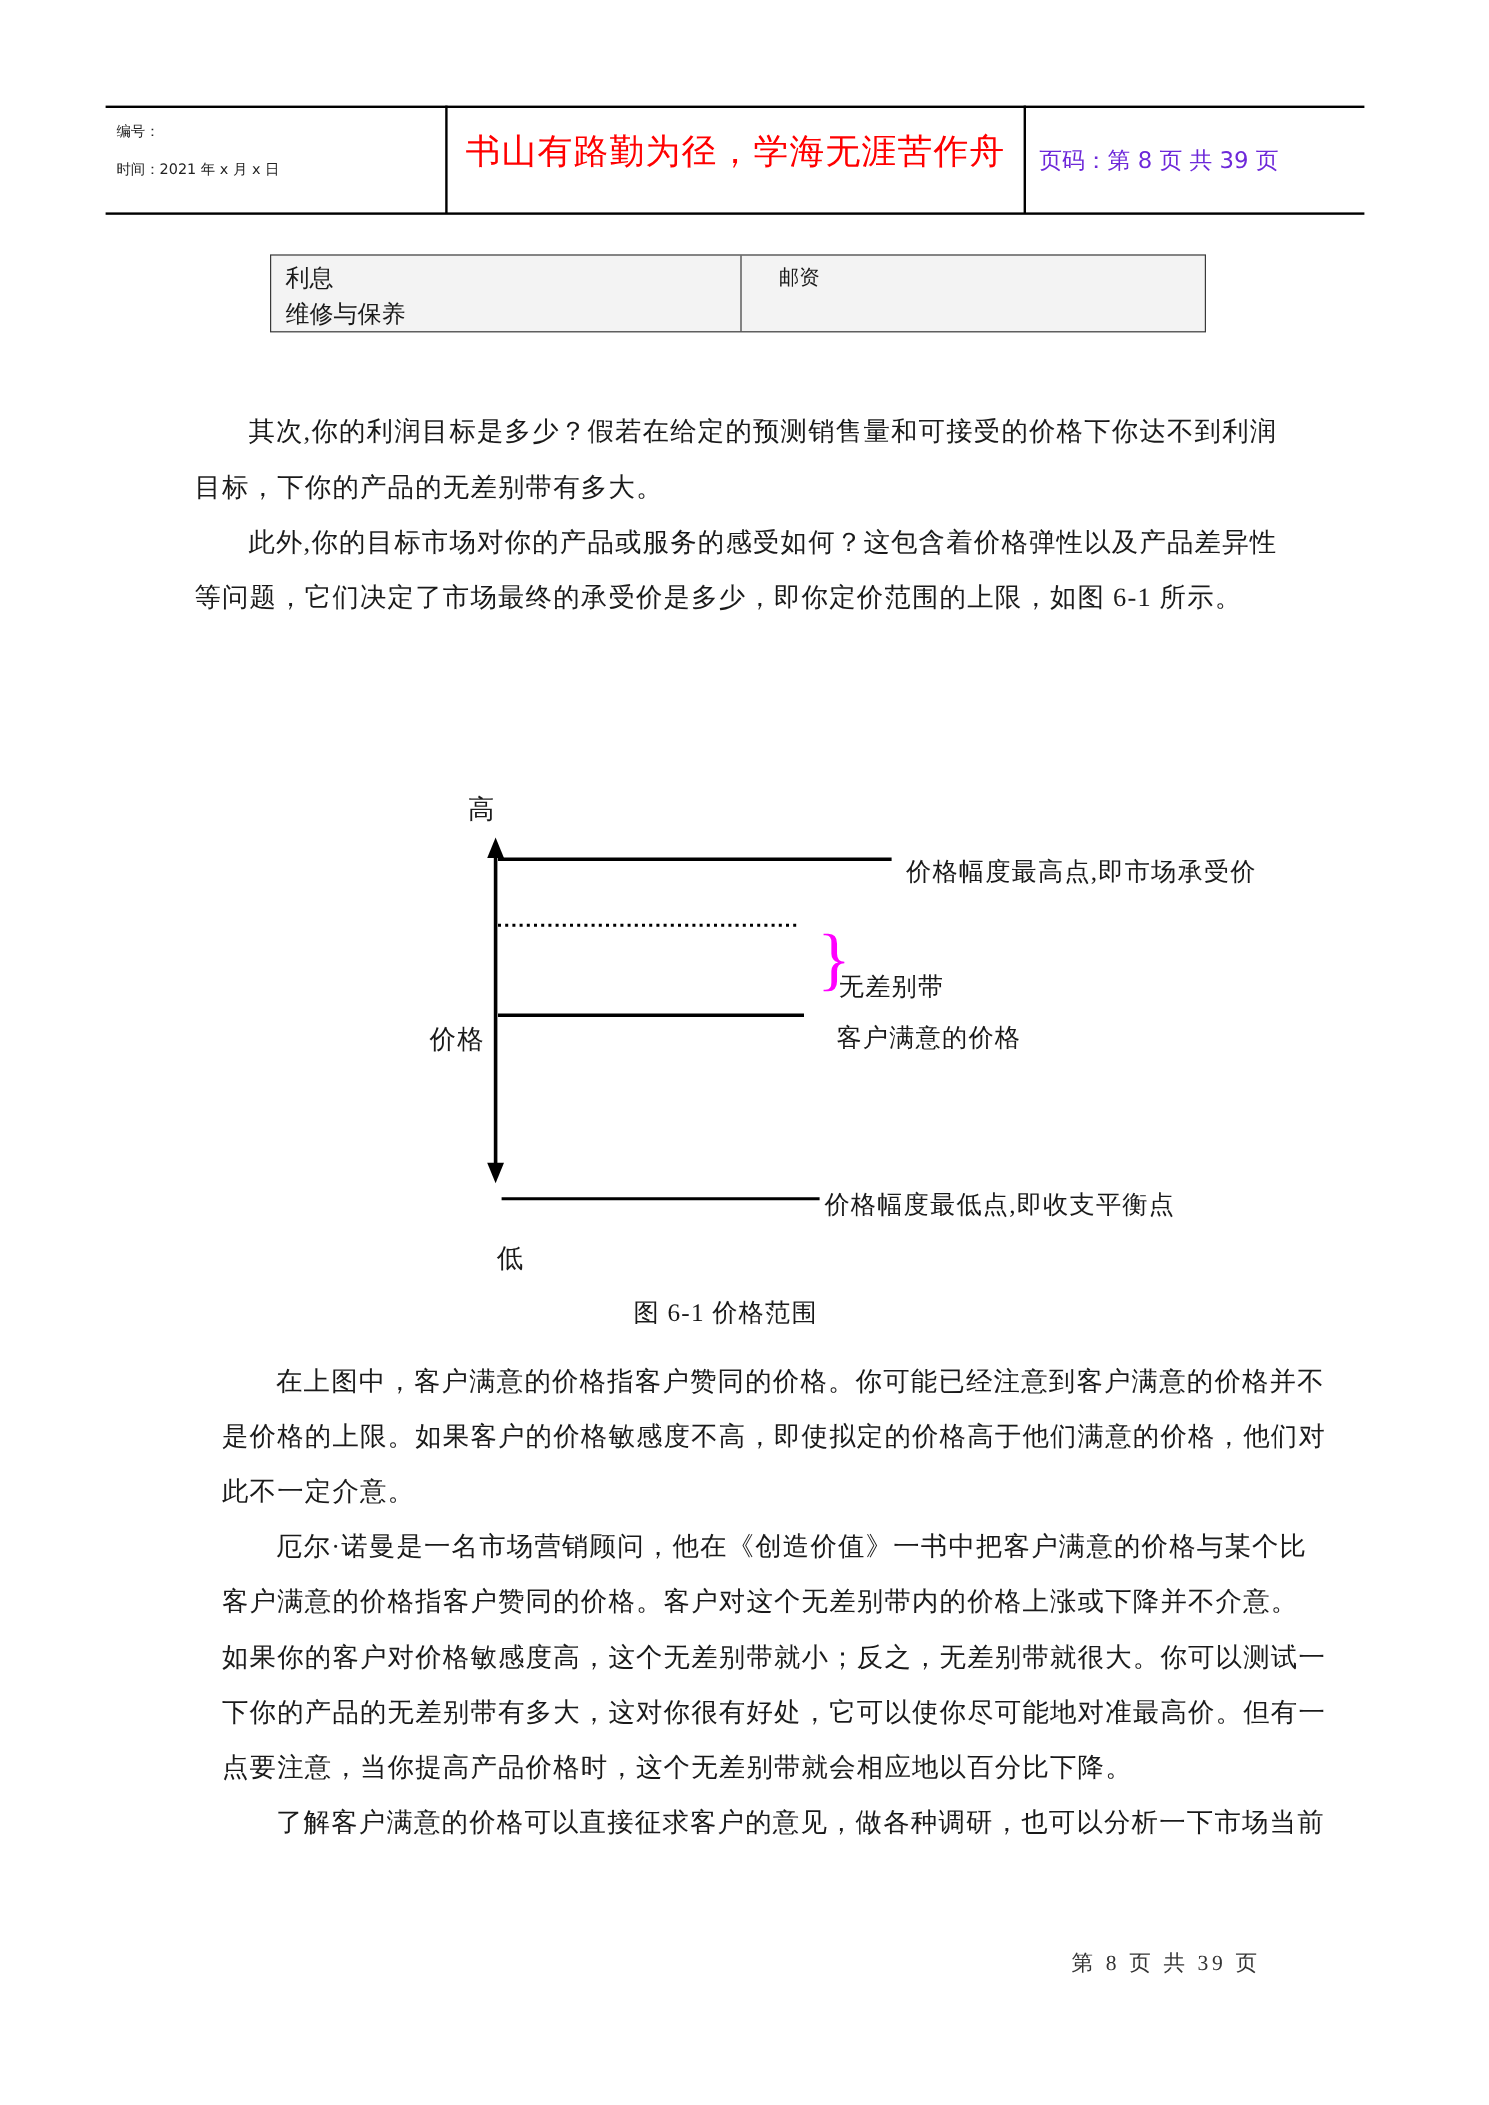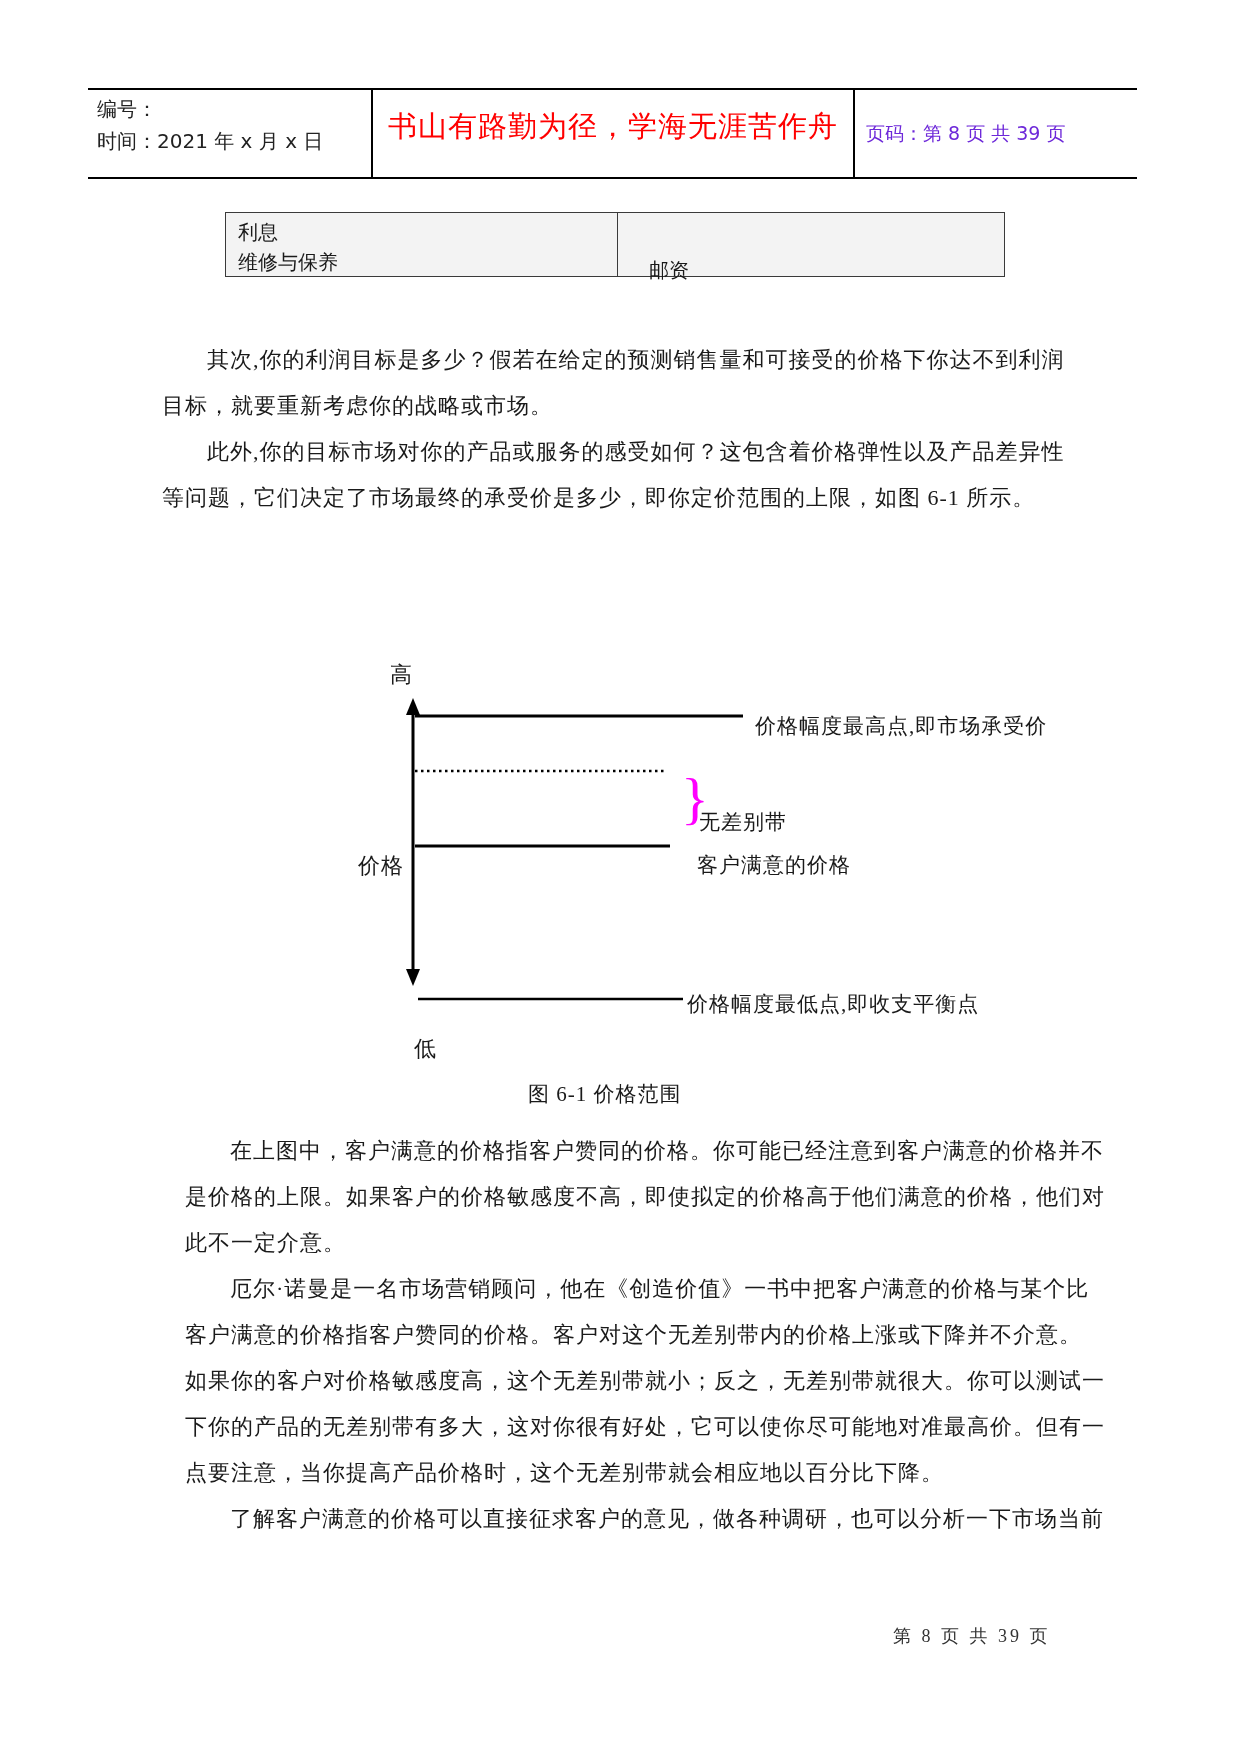--- a/index.html
+++ b/index.html
@@ -5,30 +5,30 @@
   html,body { margin:0; padding:0; background:#888; }
   .page {
     position:relative; width:1241px; height:1754px; margin:0 auto;
     background:#ffffff; overflow:hidden;
     font-family:"Liberation Serif", serif; color:#1a1a1a;
   }
   .abs { position:absolute; }
   
   .h-line { position:absolute; background:#000; height:2px; }
   .v-line { position:absolute; background:#000; width:2px; }
-  .hdr-left { position:absolute; left:97px; top:93px; font-family:"DejaVu Sans", sans-serif; font-size:20px; line-height:32px; color:#222; }
+  .hdr-left { position:absolute; left:97px; top:93px; font-family:"DejaVu Sans", sans-serif; font-size:12px; line-height:32px; color:#222; }
   .hdr-motto { position:absolute; left:373px; top:107px; width:480px; text-align:center;
     font-weight:normal; font-size:29px; letter-spacing:1px; }
   .hdr-page { position:absolute; left:866px; top:121px; font-family:"DejaVu Sans", sans-serif; font-size:19px; color:#6d28d9; }
   
   .cost-table { position:absolute; left:225px; top:212px; width:780px; height:65px;
     border:1px solid #3a3a3a; box-sizing:border-box; }
   .cost-div { position:absolute; left:391px; top:0; bottom:0; width:1px; background:#3a3a3a; }
   .cost-cell-left { position:absolute; left:12px; top:4px; font-size:20px; line-height:30px; }
-  .cost-cell-right { position:absolute; left:423px; top:4px; font-size:20px; line-height:30px;margin-top:38px; }
+  .cost-cell-right { position:absolute; left:423px; top:4px; font-size:17px; line-height:30px; }
   
   .textblock { position:absolute; left:162px; width:930px; }
   .tline { height:46px; line-height:46px; font-size:22px; letter-spacing:1px; white-space:nowrap; }
   .tline.indent { padding-left:45px; }
   
   .fig-label { position:absolute; font-size:21px; letter-spacing:1px; white-space:nowrap; }
   .footer { position:absolute; left:893px; top:1624px; font-size:18px; letter-spacing:3px; color:#333; }
 </style>
 </head>
 <body>
@@ -53,21 +53,21 @@
       <div>利息</div>
       <div>维修与保养</div>
     </div>
     <div class="cost-cell-right">
       <div>邮资</div>
     </div>
   </div>
 
   <div class="textblock" style="top:337px;">
     <div class="tline indent">其次,你的利润目标是多少？假若在给定的预测销售量和可接受的价格下你达不到利润</div>
-    <div class="tline">目标，就要重新考虑你的战略或市场。</div>
+    <div class="tline">目标，下你的产品的无差别带有多大。</div>
     <div class="tline indent">此外,你的目标市场对你的产品或服务的感受如何？这包含着价格弹性以及产品差异性</div>
     <div class="tline">等问题，它们决定了市场最终的承受价是多少，即你定价范围的上限，如图 6-1 所示。</div>
   </div>
 
   <svg class="abs" style="left:340px; top:595px;" width="770" height="480">
 
     <line x1="73" y1="118" x2="73" y2="376" stroke="#000" stroke-width="3"></line>
     <polygon points="73,103 66,120 80,120" fill="#000"></polygon>
     <polygon points="73,391 66,374 80,374" fill="#000"></polygon>
 

